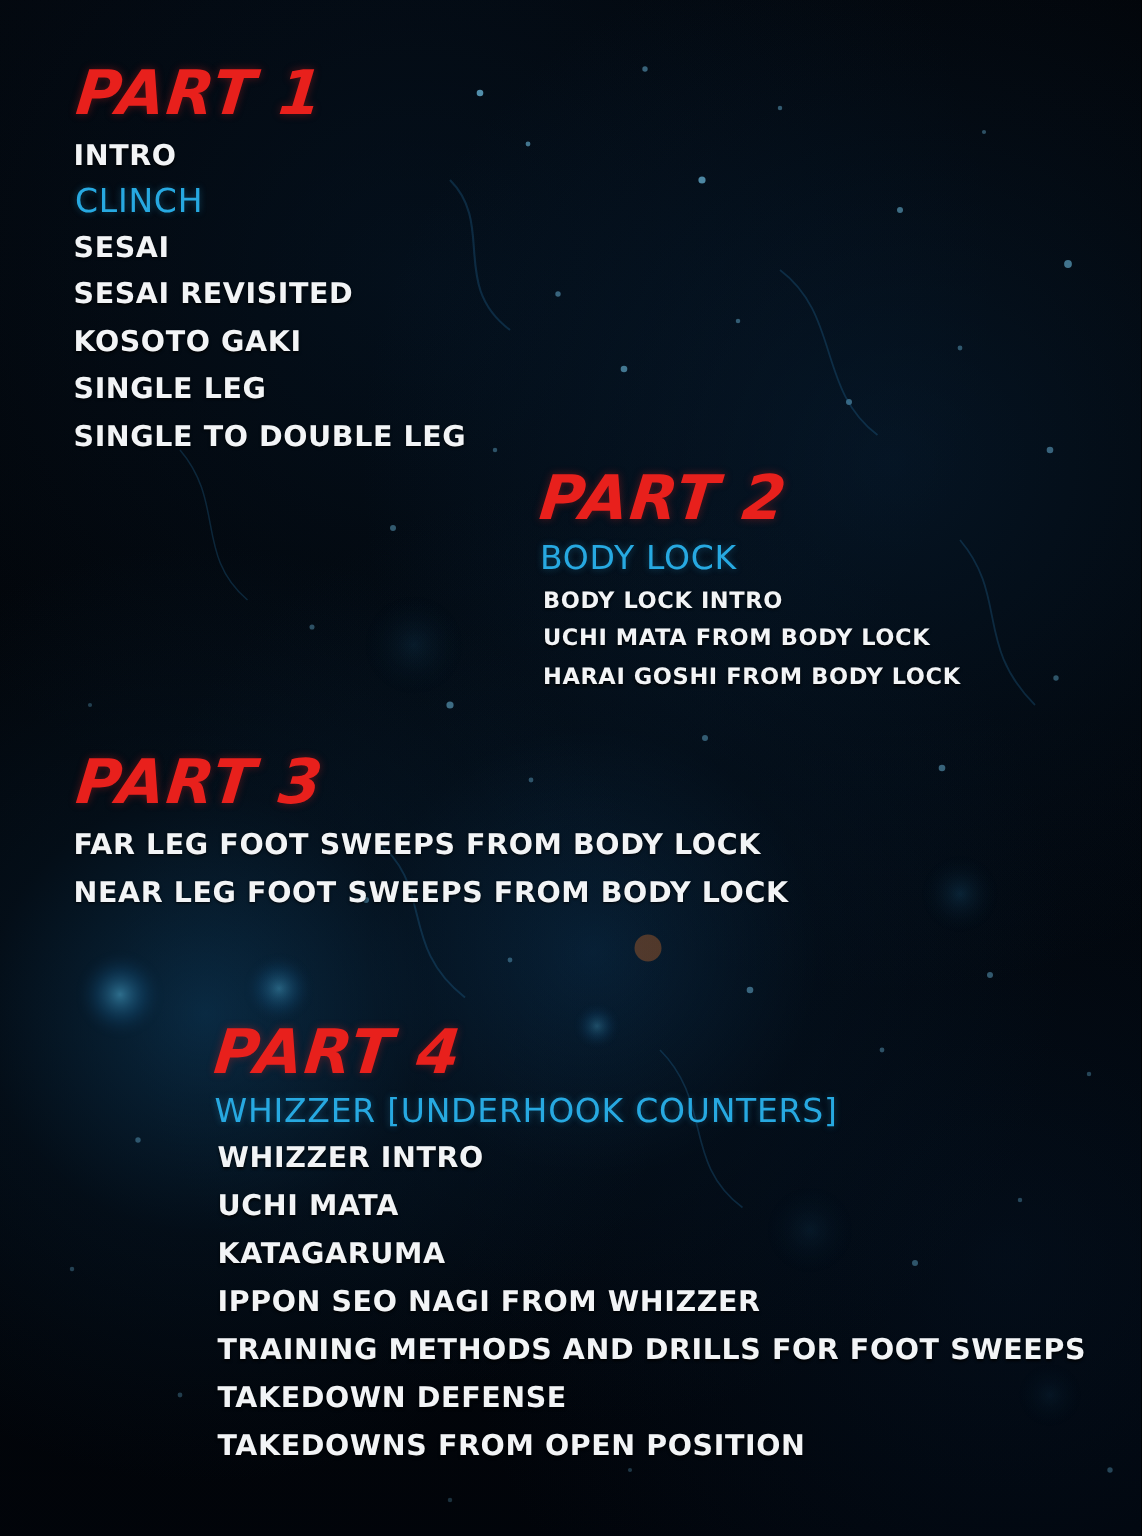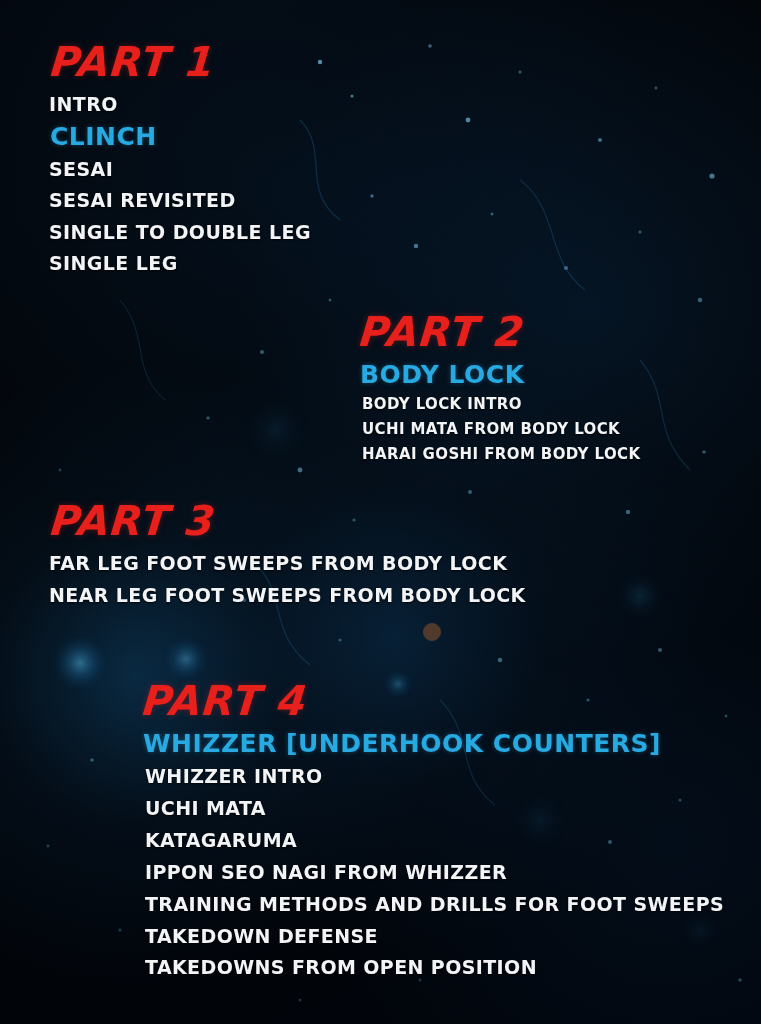--- a/index.html
+++ b/index.html
@@ -56,22 +56,22 @@
     color: #e8201c;
     line-height: 1;
     margin: 0 0 6px 0;
     text-shadow: 0 0 6px rgba(232,32,28,0.35);
     transform: skewX(-6deg);
     transform-origin: left bottom;
   }
 
   .section-title {
     font-family: "DejaVu Sans", sans-serif;
-    font-weight: 700;
-    font-size: 25px;
+    font-weight: 400;
+    font-size: 22px;
     letter-spacing: 0.5px;
     color: #27a9e1;
     line-height: 1.28;
     margin: 0 0 1px 0;
     text-shadow: 0 0 5px rgba(39,169,225,0.35);
   }
 
   .item {
     font-family: "DejaVu Sans", sans-serif;
     font-weight: 700;
@@ -180,22 +180,23 @@
   </svg>
 
   <div id="content">
 
     <div class="block part1">
       <div class="part-title">PART 1</div>
       <div class="item">INTRO</div>
       <div class="section-title">CLINCH</div>
       <div class="item">SESAI</div>
       <div class="item">SESAI REVISITED</div>
+      <div class="item">KOSOTO GAKI</div>
+      <div class="item">SINGLE LEG</div>
       <div class="item">SINGLE TO DOUBLE LEG</div>
-      <div class="item">SINGLE LEG</div>
     </div>
 
     <div class="block part2">
       <div class="part-title">PART 2</div>
       <div class="section-title">BODY LOCK</div>
       <div class="item">BODY LOCK INTRO</div>
       <div class="item">UCHI MATA FROM BODY LOCK</div>
       <div class="item">HARAI GOSHI FROM BODY LOCK</div>
     </div>
 

